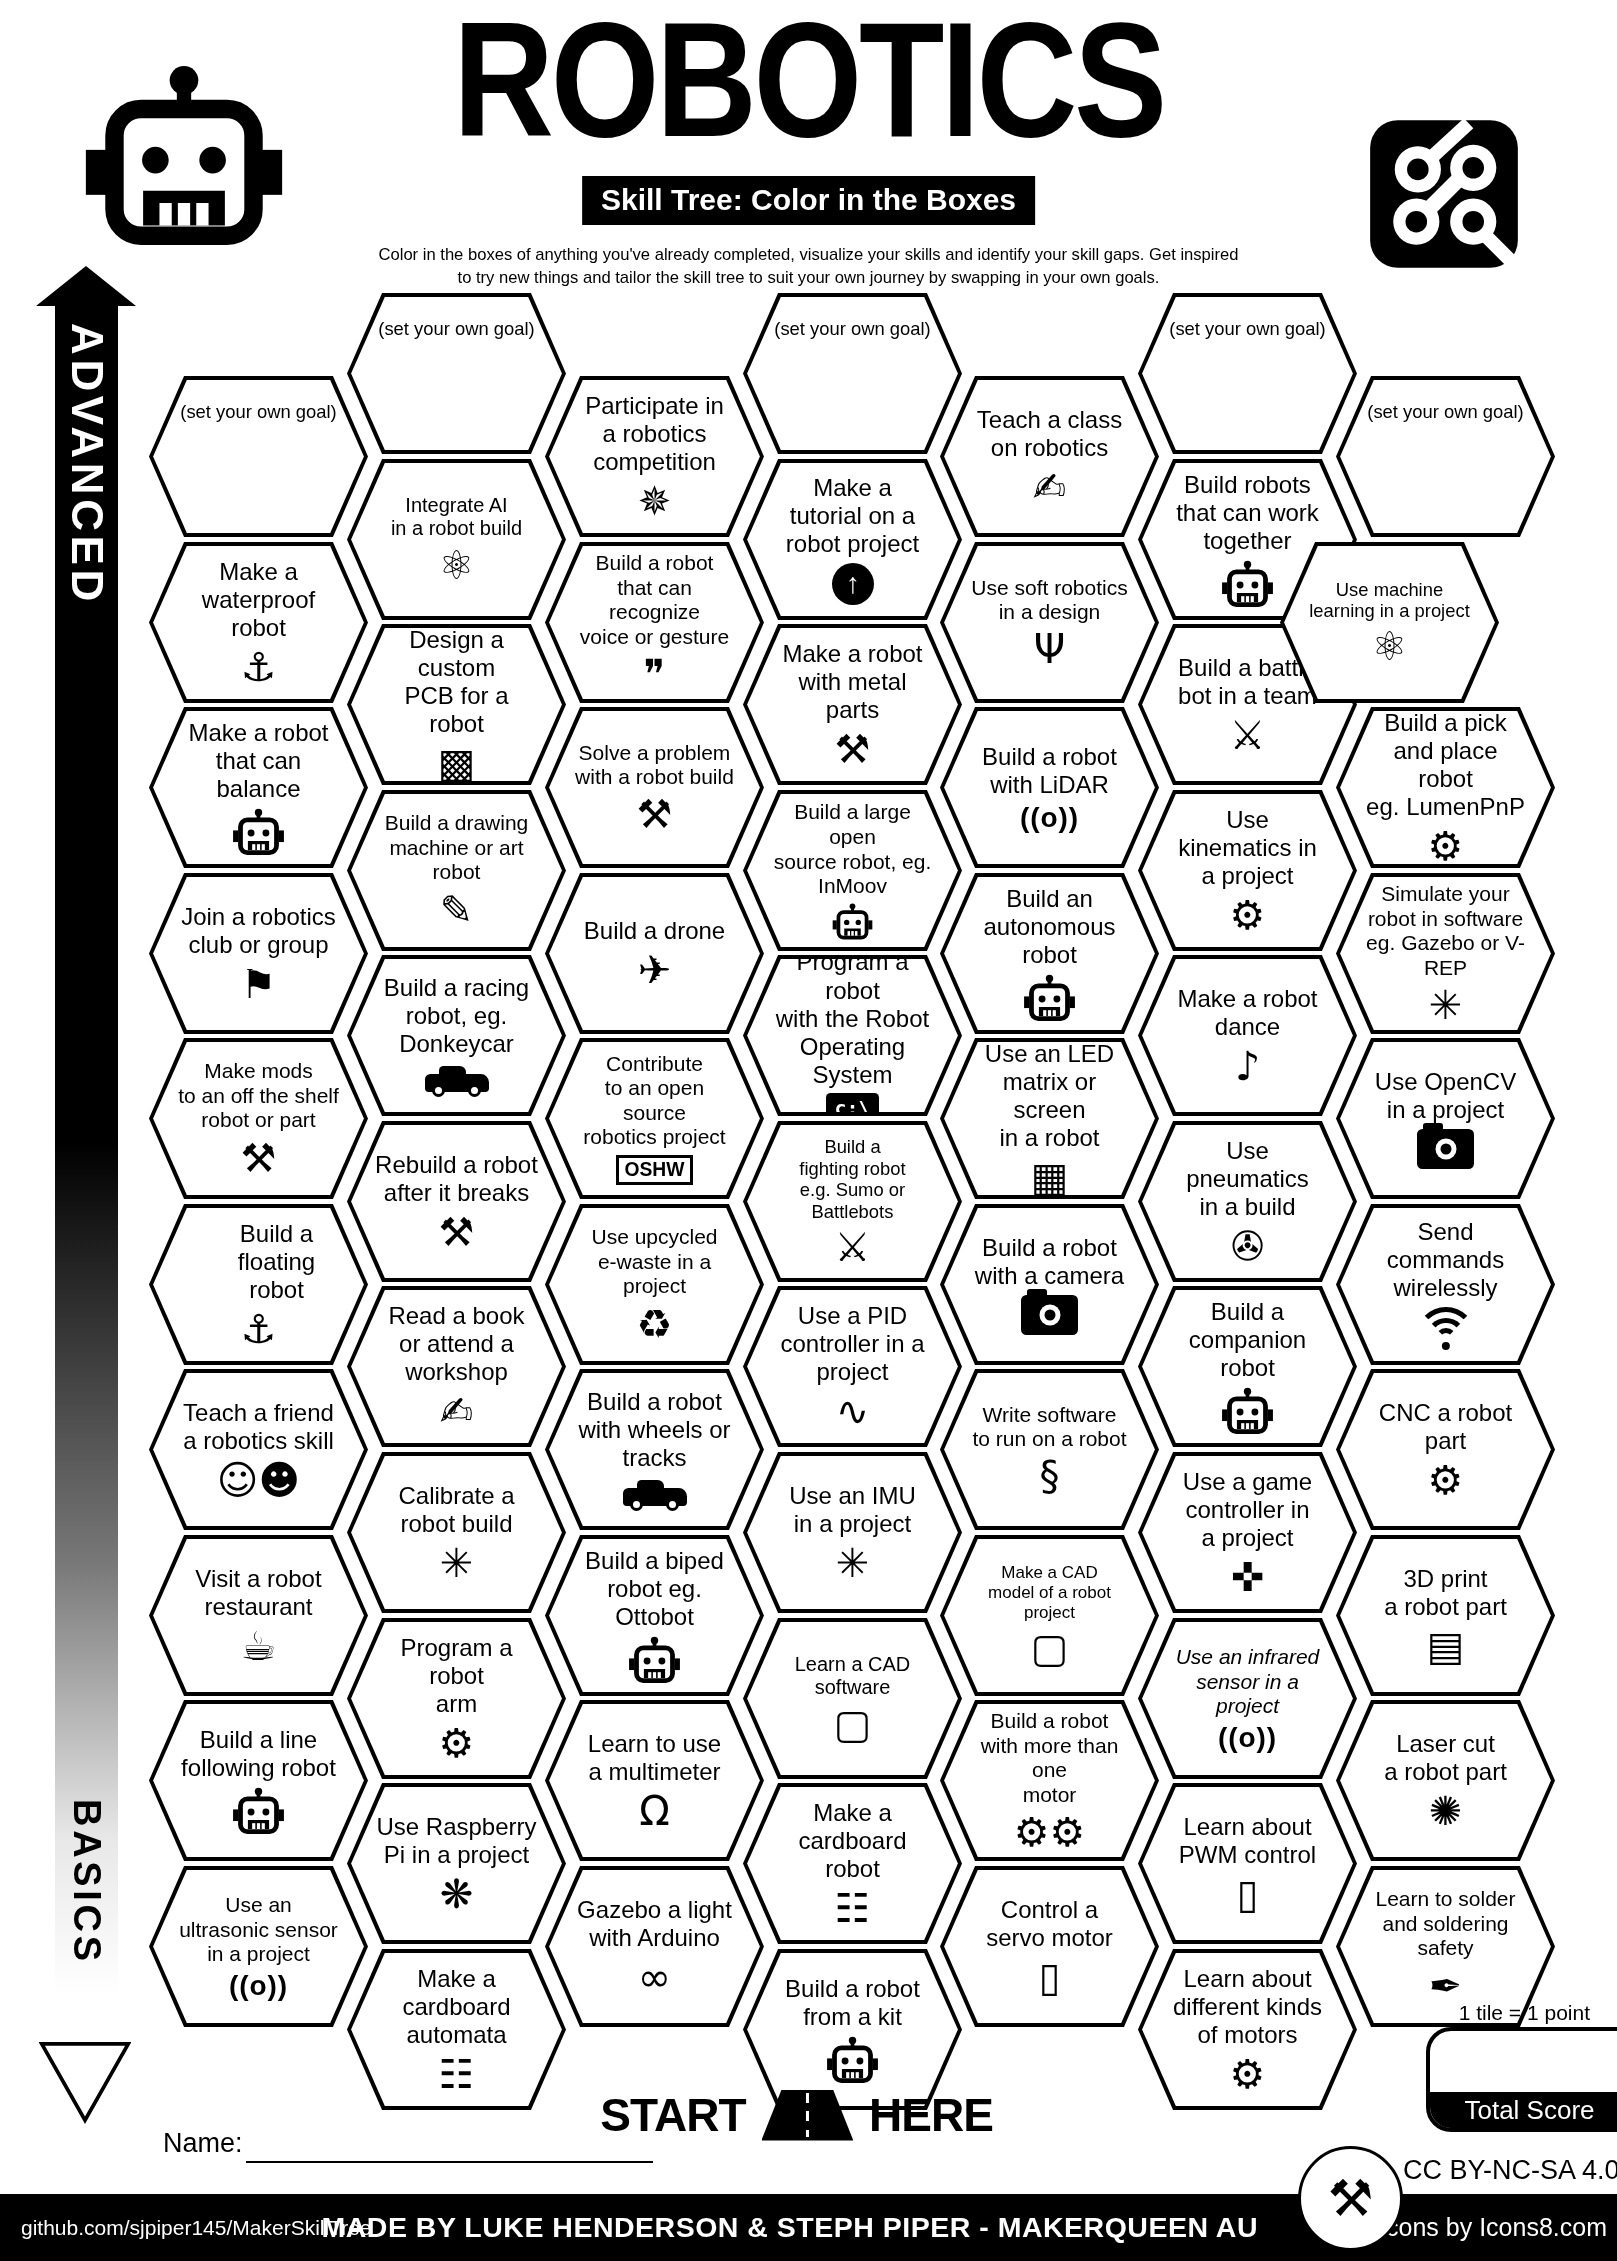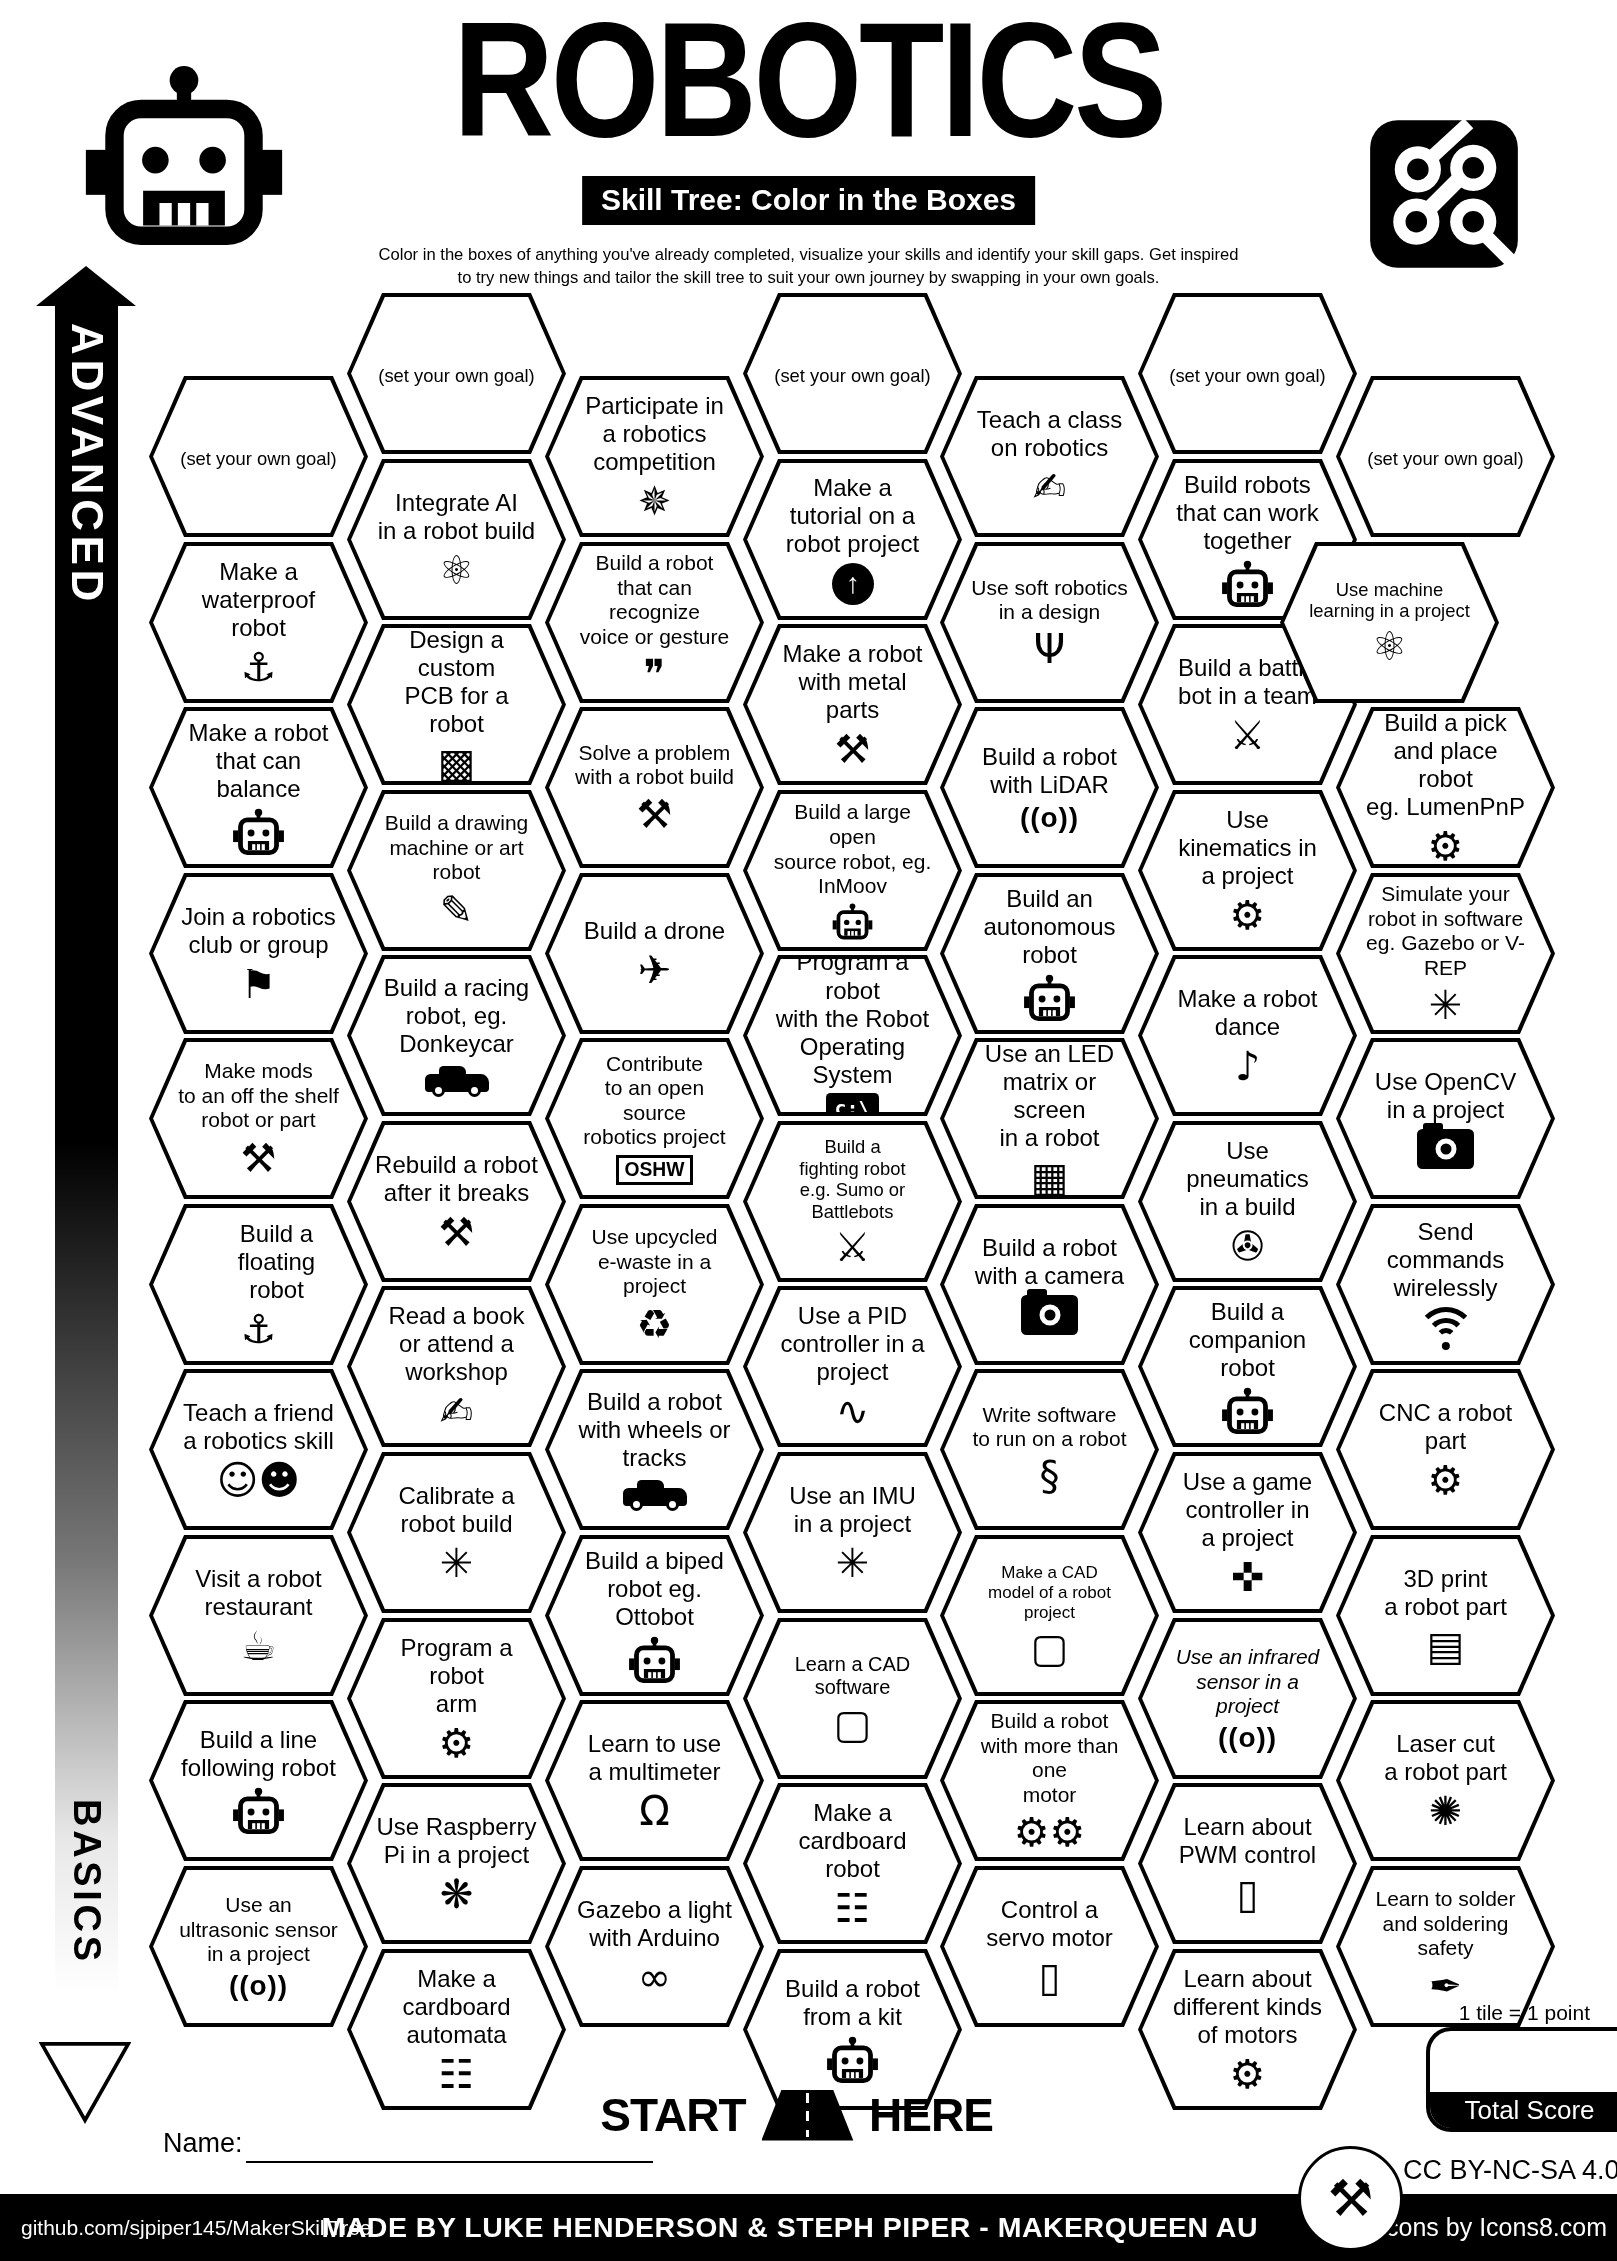--- a/index.html
+++ b/index.html
@@ -32,21 +32,21 @@
       font-size:38px;letter-spacing:3.7px;}
   .arrow-head-down{position:absolute;left:39px;top:2041px;}
 
   
   .hex{position:absolute;width:219px;height:161px;background:#000;
        clip-path:polygon(16% 0%,84% 0%,100% 50%,84% 100%,16% 100%,0% 50%);}
   .hex-inner{position:absolute;inset:4.1px;background:#fff;
        clip-path:polygon(16% 0%,84% 0%,100% 50%,84% 100%,16% 100%,0% 50%);
        display:flex;flex-direction:column;align-items:center;justify-content:center;
        gap:4.6px;padding:6.4px 24px;box-sizing:border-box;}
-  .hex-inner.goal{justify-content:center;padding-top:10px;}
+  .hex-inner.goal{justify-content:flex-start;padding-top:21px;}
   .hex-label{text-align:center;white-space:pre-line;line-height:1.17;font-weight:400;}
   .goal .hex-label{font-size:18.4px;}
   .icon-glyph{font-family:"DejaVu Sans",sans-serif;font-size:40px;line-height:1;}
   .icon-sonar{font-weight:700;font-size:28px;line-height:1;letter-spacing:0.9px;}
   .icon-circle{display:flex;align-items:center;justify-content:center;width:42px;height:42px;
       border-radius:50%;background:#000;color:#fff;font-size:28.5px;font-weight:700;}
   .icon-chip{background:#000;color:#fff;font-family:"DejaVu Sans Mono",monospace;
       font-weight:700;font-size:20px;padding:4.6px 8.3px;border-radius:4.6px;line-height:1;}
   .icon-box{border:3.2px solid #000;font-weight:700;font-size:19.3px;padding:1.8px 5.5px;line-height:1.1;}
   .icon-car{position:relative;width:64px;height:34px;}
@@ -229,21 +229,21 @@
           <span class="icon-sonar">((o))</span>
         </div>
       </div>
       <div class="hex" style="left: 347px; top: 293px;">
         <div class="hex-inner goal">
           <div class="hex-label">(set your own goal)</div>
         </div>
       </div>
       <div class="hex" style="left: 347px; top: 459px;">
         <div class="hex-inner">
-          <div class="hex-label" style="font-size: 24px;">Integrate AI
+          <div class="hex-label" style="font-size: 20px;">Integrate AI
 in a robot build</div>
           <span class="icon-glyph">⚛</span>
         </div>
       </div>
       <div class="hex" style="left: 347px; top: 624px;">
         <div class="hex-inner">
           <div class="hex-label" style="font-size: 24px;">Design a custom
 PCB for a robot</div>
           <span class="icon-glyph">▩</span>
         </div>

